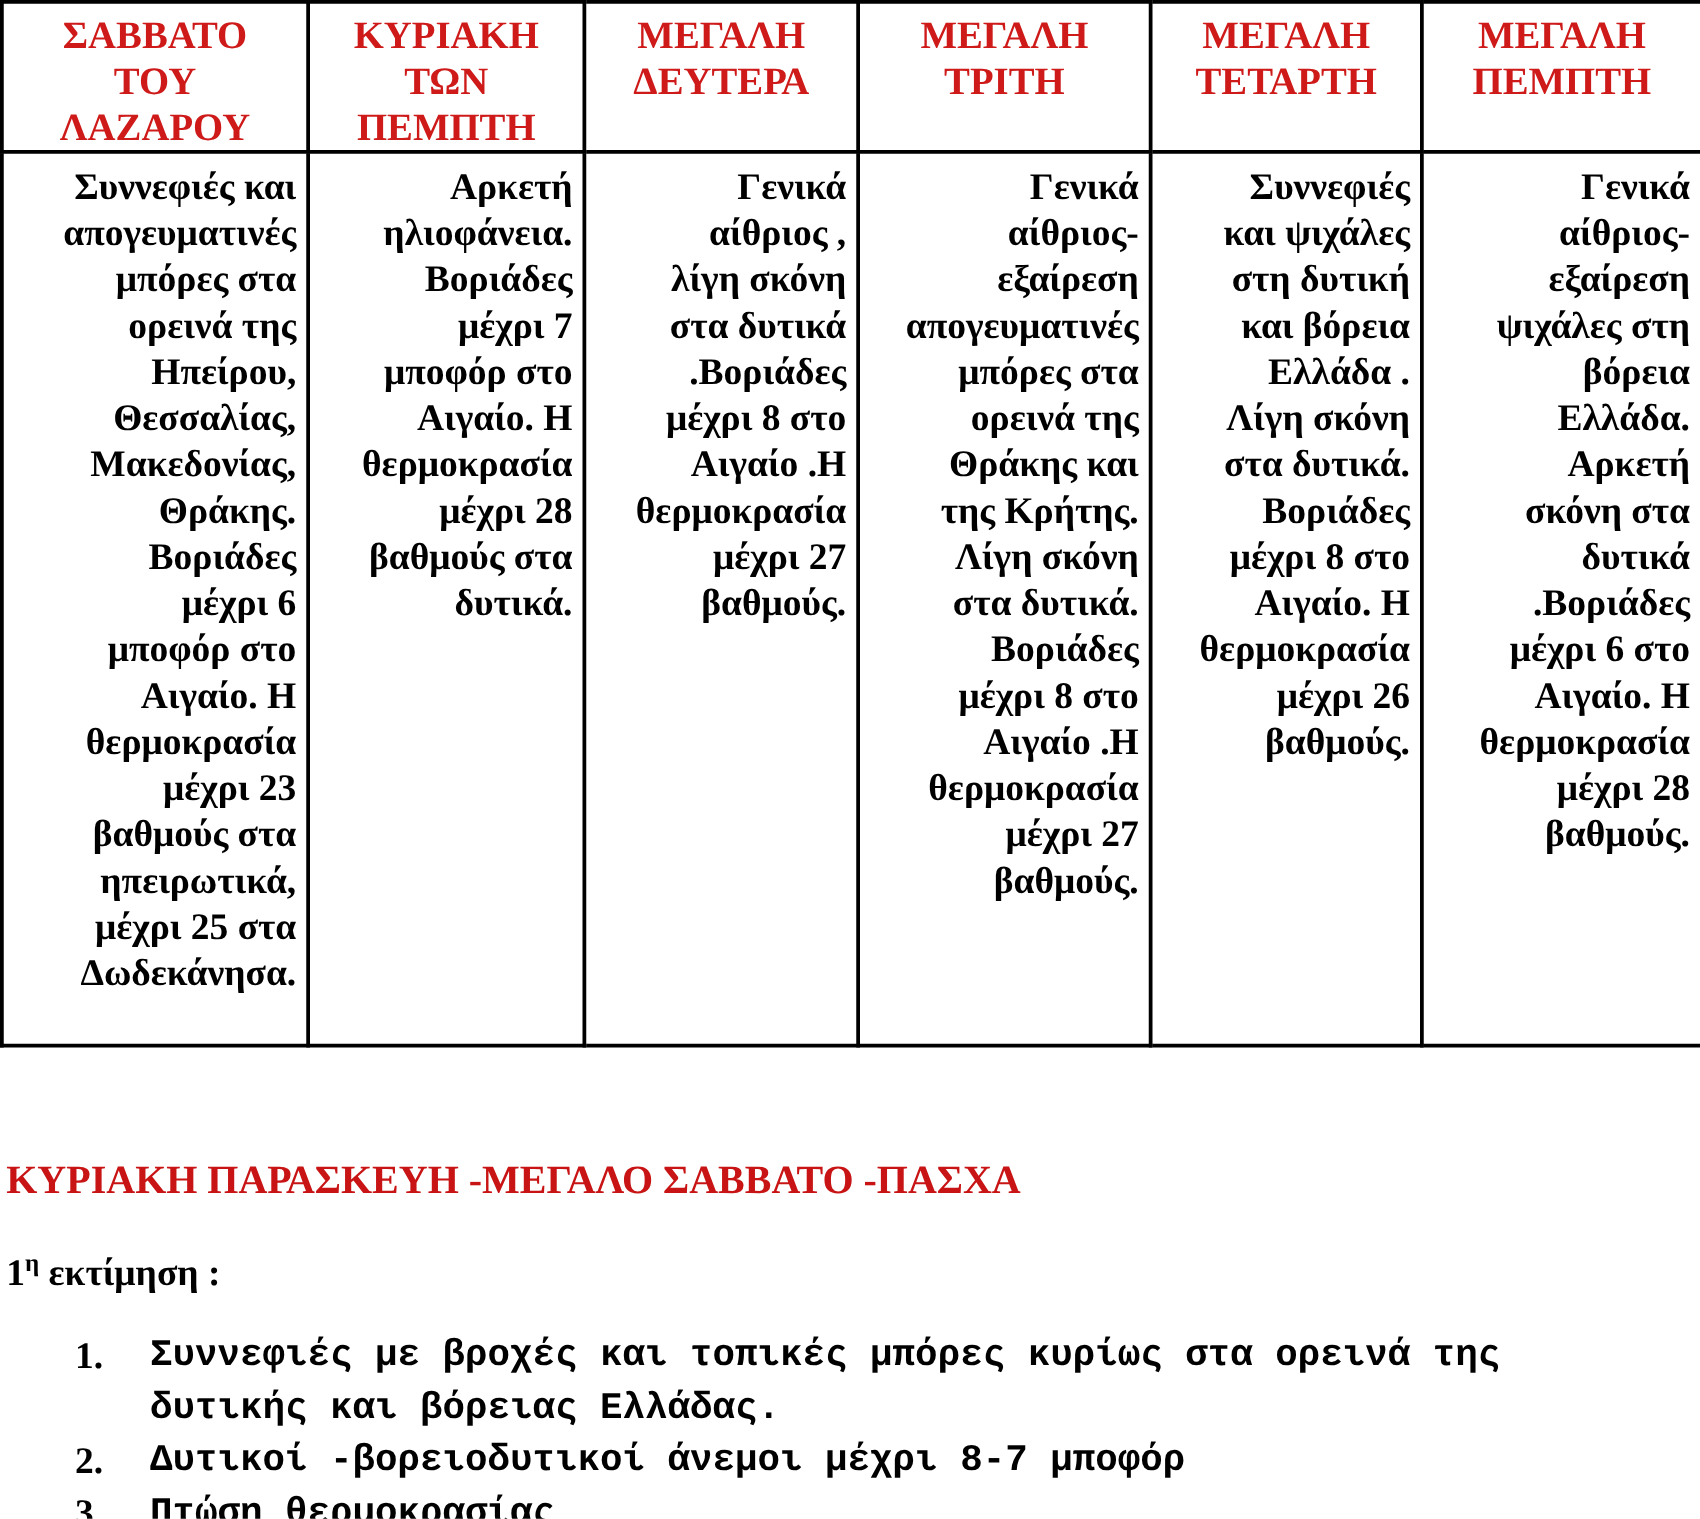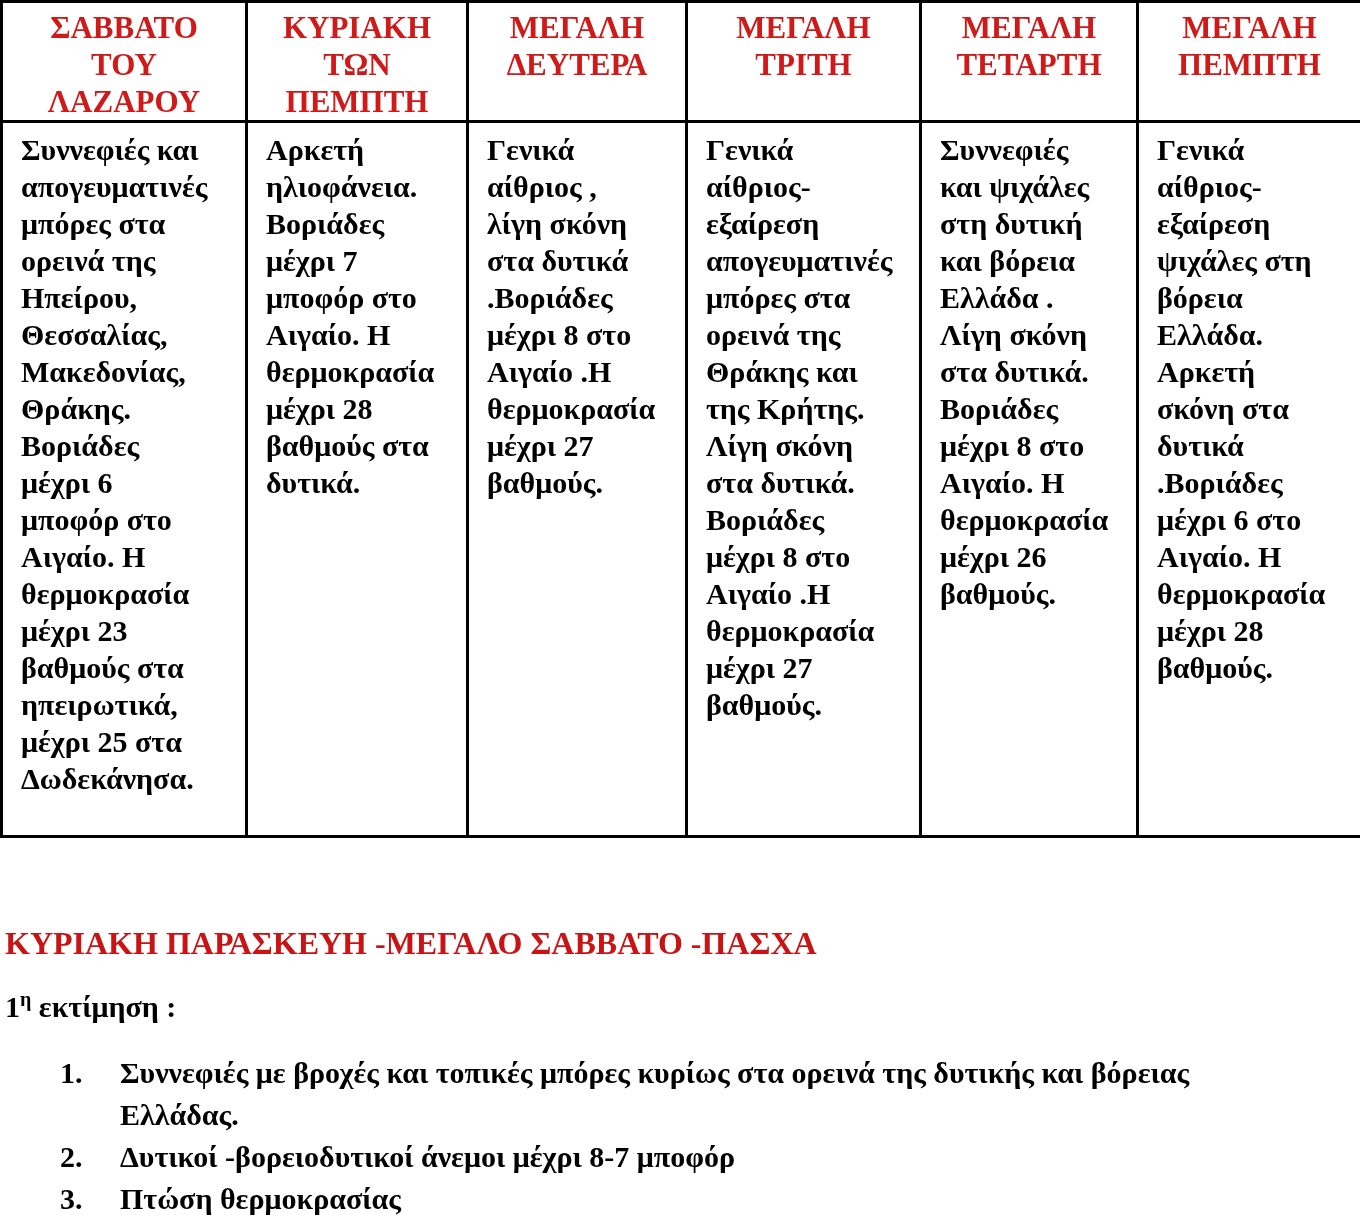--- a/index.html
+++ b/index.html
@@ -32,33 +32,33 @@
     font-weight:bold;
     color:var(--header-red);
     white-space:pre-line;
   }
   table.forecast td{
     height:715px;
     padding:8px 8px 8px 18px;
     font-size:30px;
     line-height:37px;
     font-weight:bold;
-    text-align:left;
+    text-align:right;
     white-space:pre-line;
   }
 
   .section-heading{
     margin:86px 0 0 5px;
     font-size:32px;
     line-height:38px;
     font-weight:bold;
     color:var(--section-red);
   }
   .estimate-line{
-    margin:18px 0 0 5px;
+    margin:30px 0 0 5px;
     font-size:30px;
     line-height:38px;
     font-weight:bold;
     color:var(--text);
   }
   .estimate-line sup{
     font-size:20px;
   }
   .assessment-list{
     margin:26px 50px 0 60px;
@@ -68,20 +68,21 @@
     font-size:30px;
     line-height:42px;
     font-weight:bold;
     color:var(--text);
   }
   .assessment-item .num{
     flex:0 0 60px;
   }
   .assessment-item .txt{
     flex:1;
+    font-family:Liberation Mono, monospace;
   }
 </style>
 </head>
 <body>
 
 <table class="forecast">
   <colgroup>
     <col style="width:245px">
     <col style="width:221px">
     <col style="width:219px">

